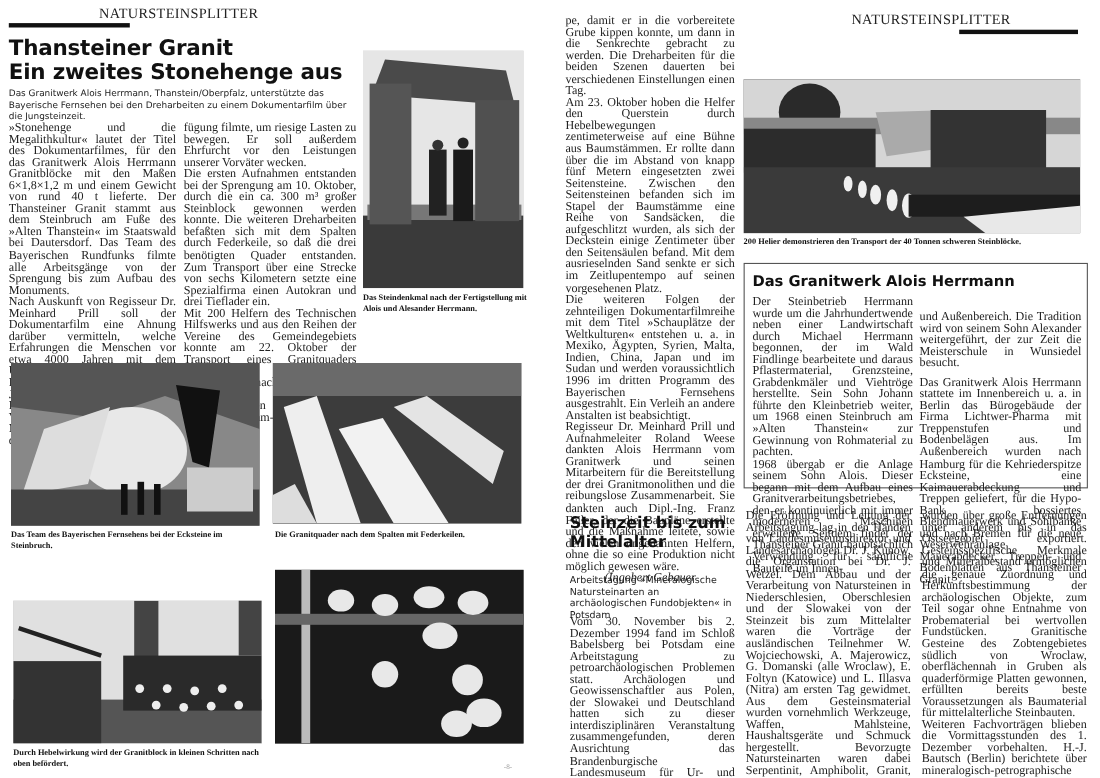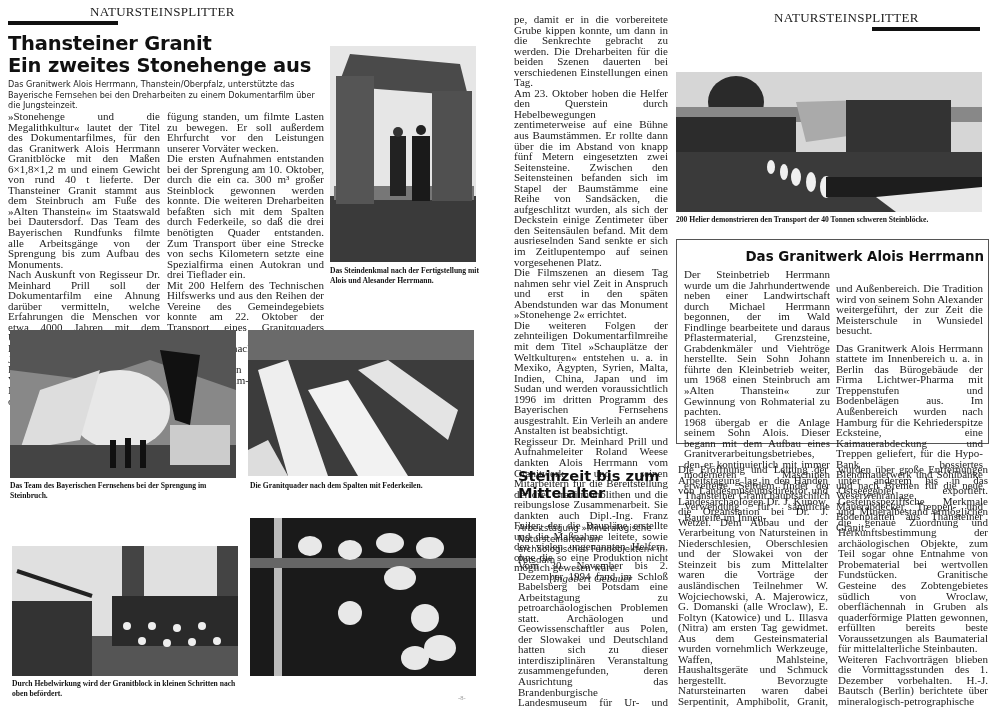--- a/index.html
+++ b/index.html
@@ -8,21 +8,21 @@
   .abs { position: absolute; }
   .kicker { font-family: "Liberation Serif", serif; font-size: 13px; letter-spacing: 0.3px; color: #222; }
   .rule { background: #111; height: 4px; }
   .h1 { font-family: "DejaVu Sans", sans-serif; font-weight: 600; font-size: 19.5px; line-height: 22px; color: #111; letter-spacing: -0.2px; }
   .lead { font-size: 8.1px; line-height: 10.6px; color: #222; }
   .col { font-family: "Liberation Serif", serif; font-size: 11px; line-height: 10.55px; color: #222; text-align: justify; hyphens: auto; }
   .col p { text-indent: 0; }
   .caption { font-family: "Liberation Serif", serif; font-size: 7.6px; line-height: 9.6px; color: #111; font-weight: bold; }
   .photo { background: #555; overflow: hidden; }
   .box { border: 1.5px solid #555; }
-  .h2 { font-weight: 600; font-size: 13.4px; line-height: 16px; color: #111; text-align: right; }
+  .h2 { font-weight: 600; font-size: 13.4px; line-height: 16px; color: #111; }
   .h3 { font-weight: 600; font-size: 14.6px; line-height: 17px; color: #111; }
   .sub { font-size: 8.6px; line-height: 10.6px; color: #222; }
   .sig { font-style: italic; text-align: center; }
   .pgnum { font-family: "Liberation Serif", serif; font-size: 6.5px; color: #999; }
 </style>
 </head>
 <body>
 
 <div class="abs kicker" style="left:90px;top:4px;">NATURSTEINSPLITTER</div>
 <div class="abs rule" style="left:8px;top:21px;width:110px;"></div>
@@ -33,21 +33,21 @@
 </div>
 
 <div class="abs lead" style="left:8px;top:79px;width:310px;">Das Granitwerk Alois Herrmann, Thanstein/Oberpfalz, unterstützte das Bayerische Fernsehen bei den Dreharbeiten zu einem Dokumentarfilm über die Jungsteinzeit.</div>
 
 <div class="abs col" style="left:8px;top:111px;width:152px;">
   <p>»Stonehenge und die Megalithkultur« lautet der Titel des Dokumentarfilmes, für den das Granitwerk Alois Herrmann Granitblöcke mit den Maßen 6×1,8×1,2 m und einem Gewicht von rund 40 t lieferte. Der Thansteiner Granit stammt aus dem Steinbruch am Fuße des »Alten Thanstein« im Staatswald bei Dautersdorf. Das Team des Bayerischen Rundfunks filmte alle Arbeitsgänge von der Sprengung bis zum Aufbau des Monuments.</p>
   <p>Nach Auskunft von Regisseur Dr. Meinhard Prill soll der Dokumentarfilm eine Ahnung darüber vermitteln, welche Erfahrungen die Menschen vor etwa 4000 Jahren mit dem Umgang von Erde, Stein und Holz hatten, die alle im Lauf der Jahrhunderte verlorengingen. Der Film will eine ungefähre Vorstellung bieten, welche Möglichkeiten den Menschen in der Jungsteinzeit zur Ver-</p>
 </div>
 
 <div class="abs col" style="left:167px;top:111px;width:157px;">
-  <p>fügung standen, um filmte Lasten zu bewegen. Er soll außerdem Ehrfurcht vor den Leistungen unserer Vorväter wecken.</p>
+  <p>fügung filmte, um riesige Lasten zu bewegen. Er soll außerdem Ehrfurcht vor den Leistungen unserer Vorväter wecken.</p>
   <p>Die ersten Aufnahmen entstanden bei der Sprengung am 10. Oktober, durch die ein ca. 300 m³ großer Steinblock gewonnen werden konnte. Die weiteren Dreharbeiten befaßten sich mit dem Spalten durch Federkeile, so daß die drei benötigten Quader entstanden. Zum Transport über eine Strecke von sechs Kilometern setzte eine Spezialfirma einen Autokran und drei Tieflader ein.</p>
   <p>Mit 200 Helfern des Technischen Hilfswerks und aus den Reihen der Vereine des Gemeindegebiets konnte am 22. Oktober der Transport eines Granitquaders durch das Ziehen über Baumstämme nachgestellt werden. Anschließend zogen die Komparsen den Steinblock über eine schräge Ram-</p>
 </div>
 
 <div class="abs photo" style="left:330px;top:46px;width:146px;height:216px;background:#d8d8d8;">
   <svg width="146" height="216" viewBox="0 0 146 216">
     <rect x="0" y="0" width="146" height="216" fill="#e6e6e6"></rect>
     <rect x="0" y="150" width="146" height="66" fill="#3a3a3a"></rect>
     <rect x="4" y="140" width="140" height="14" fill="#777"></rect>
     <polygon points="20,8 130,18 138,50 8,40" fill="#4a4a4a"></polygon>
@@ -68,21 +68,21 @@
     <ellipse cx="110" cy="80" rx="50" ry="40" fill="#e8e8e8"></ellipse>
     <polygon points="150,20 190,25 180,95 165,90" fill="#111"></polygon>
     <polygon points="30,60 90,40 70,110 10,120" fill="#ddd"></polygon>
     <rect x="0" y="115" width="226" height="33" fill="#444"></rect>
     <rect x="100" y="110" width="6" height="28" fill="#111"></rect>
     <rect x="115" y="108" width="6" height="30" fill="#111"></rect>
     <rect x="130" y="110" width="6" height="28" fill="#111"></rect>
     <rect x="160" y="95" width="60" height="40" fill="#ccc"></rect>
   </svg>
 </div>
-<div class="abs caption" style="left:10px;top:481px;width:226px;">Das Team des Bayerischen Fernsehens bei der Sprengung im Steinbruch.</div>
+<div class="abs caption" style="left:10px;top:481px;width:226px;">Das Team des Bayerischen Fernsehens bei der Ecksteine im Steinbruch.</div>
 
 <div class="abs photo" style="left:248px;top:330px;width:226px;height:146px;">
   <svg width="226" height="146" viewBox="0 0 226 146">
     <rect width="226" height="146" fill="#3c3c3c"></rect>
     <rect x="0" y="0" width="226" height="30" fill="#6a6a6a"></rect>
     <polygon points="10,40 40,30 80,146 40,146" fill="#eee"></polygon>
     <polygon points="60,60 100,50 160,146 110,146" fill="#f2f2f2"></polygon>
     <polygon points="110,40 140,30 210,80 200,110" fill="#e4e4e4"></polygon>
     <polygon points="0,120 20,110 40,146 0,146" fill="#ddd"></polygon>
   </svg>
@@ -130,21 +130,20 @@
     </g>
   </svg>
 </div>
 <div class="abs caption" style="left:250px;top:716px;width:226px;text-align:center;">Der Sand rieselt aus den aufgeschlitzten Säcken und der Querstein stenkt sich auf die beiden Tragsteine.</div>
 
 <div class="abs pgnum" style="left:458px;top:694px;">-8-</div>
 
 <div class="abs col" style="left:514px;top:14px;width:154px;">
   <p>pe, damit er in die vorbereitete Grube kippen konnte, um dann in die Senkrechte gebracht zu werden. Die Dreharbeiten für die beiden Szenen dauerten bei verschiedenen Einstellungen einen Tag.</p>
   <p>Am 23. Oktober hoben die Helfer den Querstein durch Hebelbewegungen zentimeterweise auf eine Bühne aus Baumstämmen. Er rollte dann über die im Abstand von knapp fünf Metern eingesetzten zwei Seitensteine. Zwischen den Seitensteinen befanden sich im Stapel der Baumstämme eine Reihe von Sandsäcken, die aufgeschlitzt wurden, als sich der Deckstein einige Zentimeter über den Seitensäulen befand. Mit dem ausrieselnden Sand senkte er sich im Zeitlupentempo auf seinen vorgesehenen Platz.</p>
-  <p>Die Filmszenen an diesem Tag nahmen sehr viel Zeit in Anspruch und erst in den späten Abendstunden war das Monument »Stonehenge 2« errichtet.</p>
   <p>Die weiteren Folgen der zehnteiligen Dokumentarfilmreihe mit dem Titel »Schauplätze der Weltkulturen« entstehen u. a. in Mexiko, Ägypten, Syrien, Malta, Indien, China, Japan und im Sudan und werden voraussichtlich 1996 im dritten Programm des Bayerischen Fernsehens ausgestrahlt. Ein Verleih an andere Anstalten ist beabsichtigt.</p>
   <p>Regisseur Dr. Meinhard Prill und Aufnahmeleiter Roland Weese dankten Alois Herrmann vom Granitwerk und seinen Mitarbeitern für die Bereitstellung der drei Granitmonolithen und die reibungslose Zusammenarbeit. Sie dankten auch Dipl.-Ing. Franz Failer, der die Baupläne erstellte und die Maßnahme leitete, sowie den vielen ungenannten Helfern, ohne die so eine Produktion nicht möglich gewesen wäre.</p>
   <p class="sig">(Ingobert Gebauer</p>
 </div>
 
 <div class="abs kicker" style="left:774px;top:10px;">NATURSTEINSPLITTER</div>
 <div class="abs rule" style="left:872px;top:27px;width:108px;"></div>
 
 <div class="abs photo" style="left:676px;top:72px;width:306px;height:140px;background:#777;">
   <svg width="306" height="140" viewBox="0 0 306 140">

